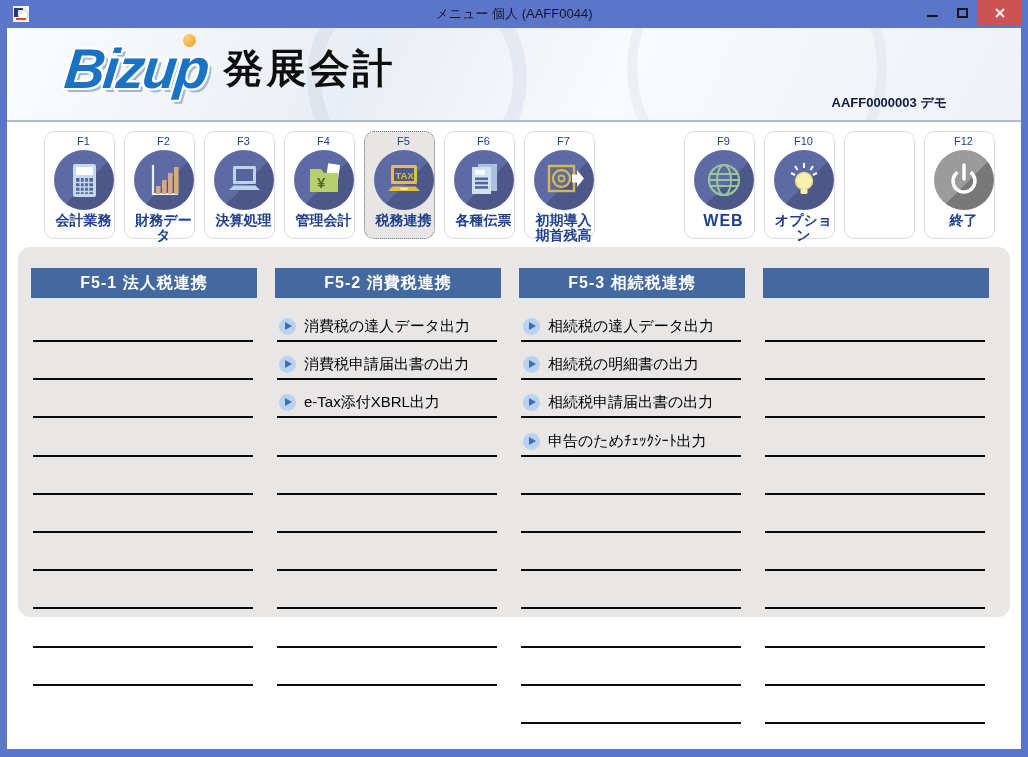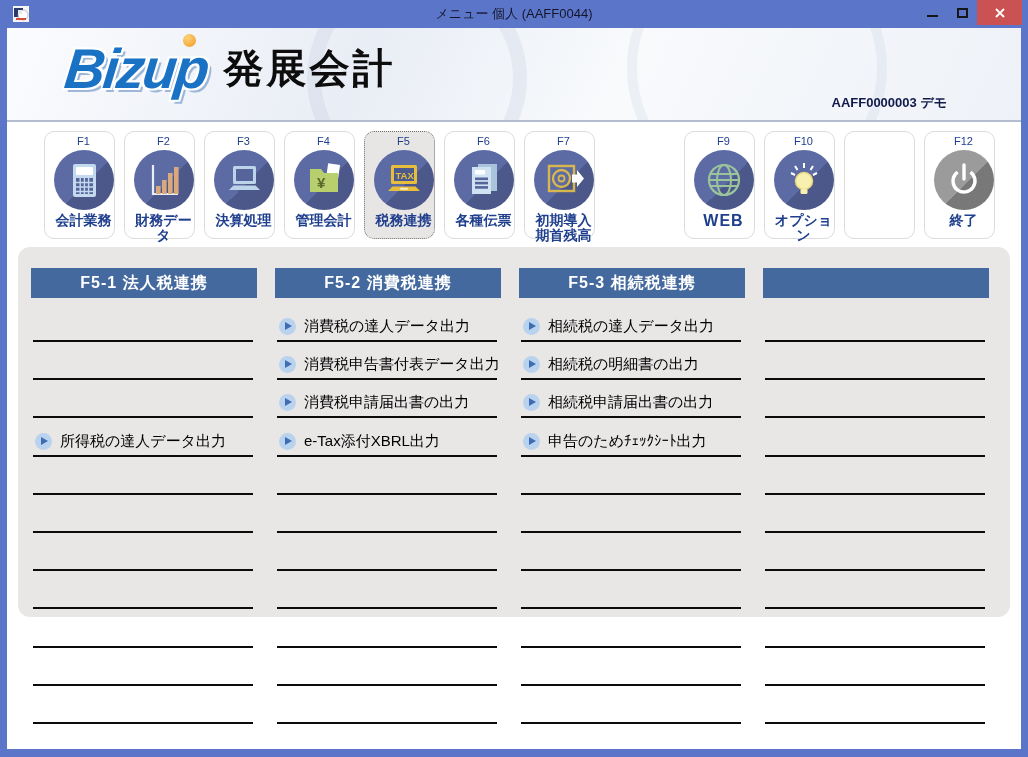--- a/index.html
+++ b/index.html
@@ -248,26 +248,20 @@
     </div>
 
     <div class="panel" data-name="menu-panel">
 
       <div class="mcol" style="left:13px" data-name="menu-column-f5-1">
         <div class="colheader" data-name="column-header">F5-1 法人税連携</div>
         <div class="rows">
           <div class="mrow first" data-name="menu-row"></div>
           <div class="mrow" data-name="menu-row"></div>
           <div class="mrow" data-name="menu-row"></div>
-          <div class="mrow" data-name="menu-row">
-            <div class="item" data-name="menu-item">
-              <span class="marker" data-name="triangle-bullet-icon"></span>
-              <span class="itext">所得税の達人データ出力</span>
-            </div>
-          </div>
           <div class="mrow" data-name="menu-row"></div>
           <div class="mrow" data-name="menu-row"></div>
           <div class="mrow" data-name="menu-row"></div>
           <div class="mrow" data-name="menu-row"></div>
           <div class="mrow" data-name="menu-row"></div>
           <div class="mrow" data-name="menu-row"></div>
           <div class="mrow" data-name="menu-row"></div>
         </div>
       </div>
 
@@ -276,26 +270,20 @@
         <div class="rows">
           <div class="mrow first" data-name="menu-row">
             <div class="item" data-name="menu-item">
               <span class="marker" data-name="triangle-bullet-icon"></span>
               <span class="itext">消費税の達人データ出力</span>
             </div>
           </div>
           <div class="mrow" data-name="menu-row">
             <div class="item" data-name="menu-item">
               <span class="marker" data-name="triangle-bullet-icon"></span>
-              <span class="itext">消費税申告書付表データ出力</span>
-            </div>
-          </div>
-          <div class="mrow" data-name="menu-row">
-            <div class="item" data-name="menu-item">
-              <span class="marker" data-name="triangle-bullet-icon"></span>
               <span class="itext">消費税申請届出書の出力</span>
             </div>
           </div>
           <div class="mrow" data-name="menu-row">
             <div class="item" data-name="menu-item">
               <span class="marker" data-name="triangle-bullet-icon"></span>
               <span class="itext">e-Tax添付XBRL出力</span>
             </div>
           </div>
           <div class="mrow" data-name="menu-row"></div>

